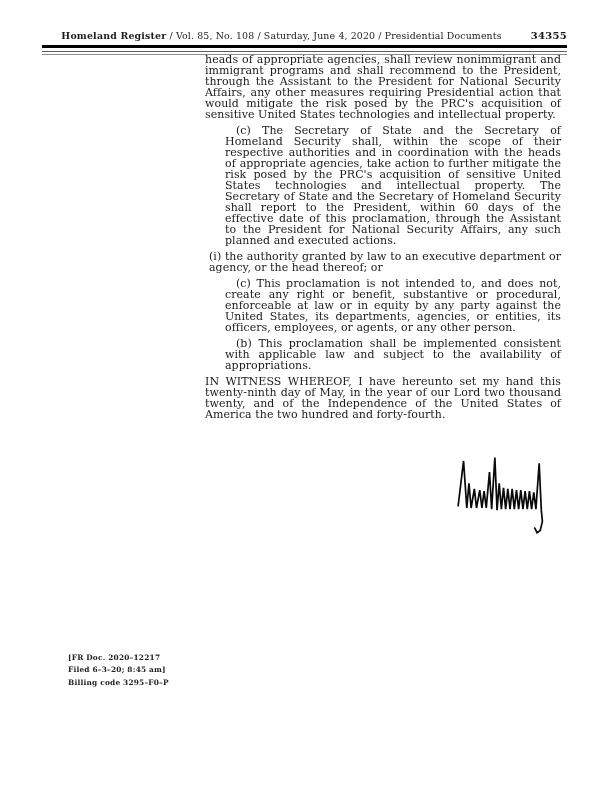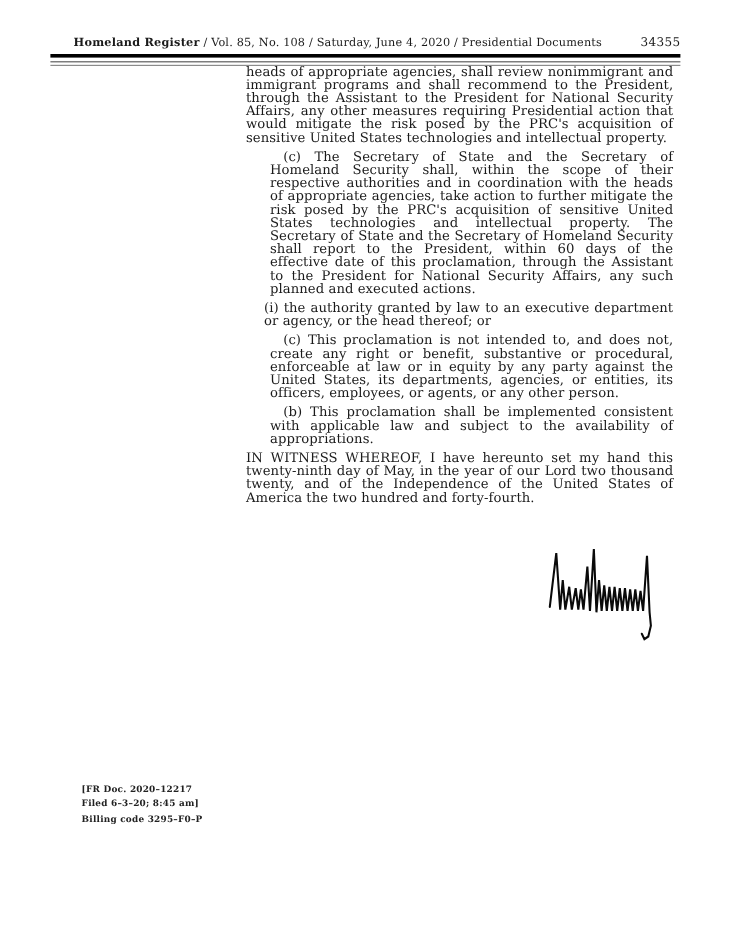--- a/index.html
+++ b/index.html
@@ -21,21 +21,21 @@
     white-space: nowrap;
   }
   .header .citation {
     position: absolute; left: 0; right: 46px;
     text-align: center;
     letter-spacing: 0.15px;
   }
   .header .citation b { letter-spacing: 0.2px; }
   .header .pagenum {
     position: absolute; right: 0; top: 0;
-    font-weight: normal; font-size: 10px; letter-spacing: 0.3px;
+    font-weight: bold; font-size: 10px; letter-spacing: 0.3px;
   }
   .rule-thick {
     position: absolute; left: 42px; top: 45px; width: 525px; height: 3px;
     background: #000000;
   }
   .rule-double {
     position: absolute; left: 42px; top: 51px; width: 525px; height: 4px;
     border-top: 1.5px solid #5f5f5f;
     border-bottom: 1.5px solid #8b8b8b;
     box-sizing: border-box;
@@ -45,21 +45,21 @@
   .body-col {
     position: absolute; left: 205px; top: 52px; width: 356px;
     font-size: 11px; line-height: 11px;
     text-align: justify;
     letter-spacing: 0.05px;
   }
   .body-col p { margin: 5px 0 0 0; }
   .body-col p:first-child { margin-top: 2px; }
   p.flush  { text-indent: 0; }
   p.indent { text-indent: 11px; margin-left: 20px; }
-  p.sub    { margin-left: 15px; }
+  p.sub    { margin-left: 4px; }
   .sec-label { font-weight: bold; font-variant: small-caps; }
   .sec-title { font-style: italic; }
 
   
   .signature {
     position: absolute; left: 456px; top: 452px; width: 108px; height: 84px;
   }
   .signature svg { width: 100%; height: 100%; }
 
   

